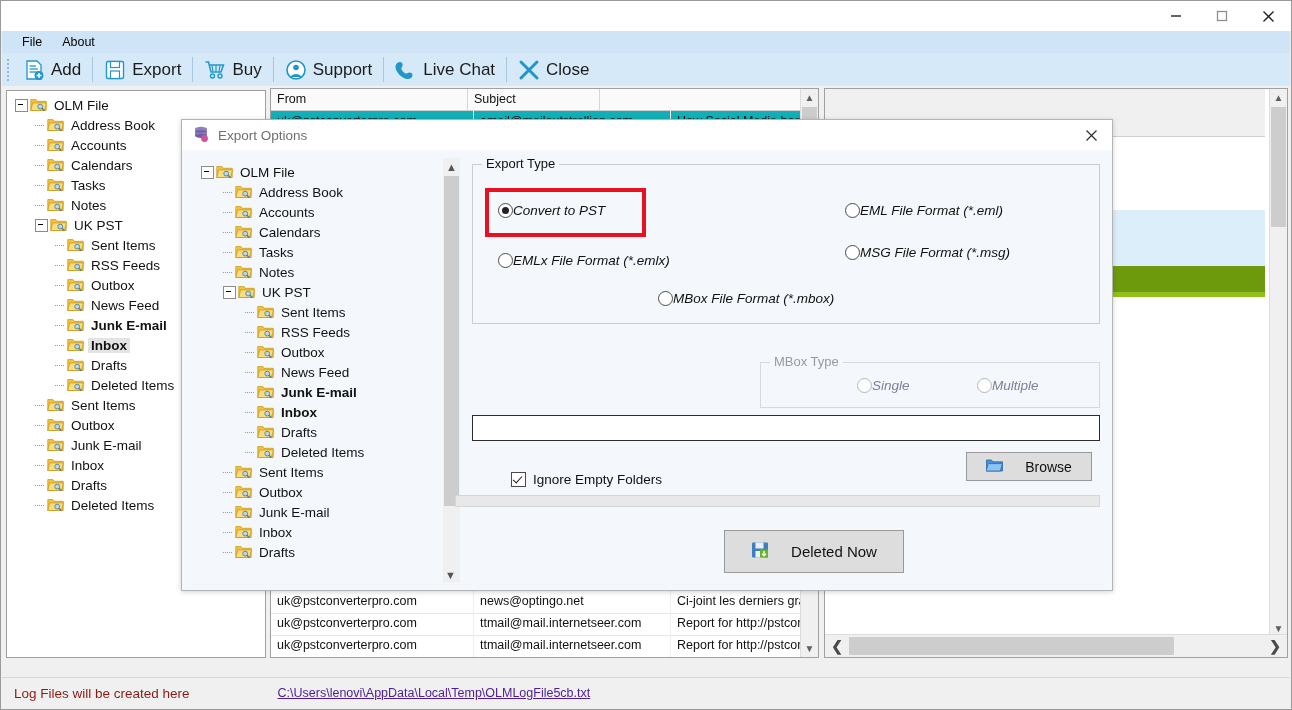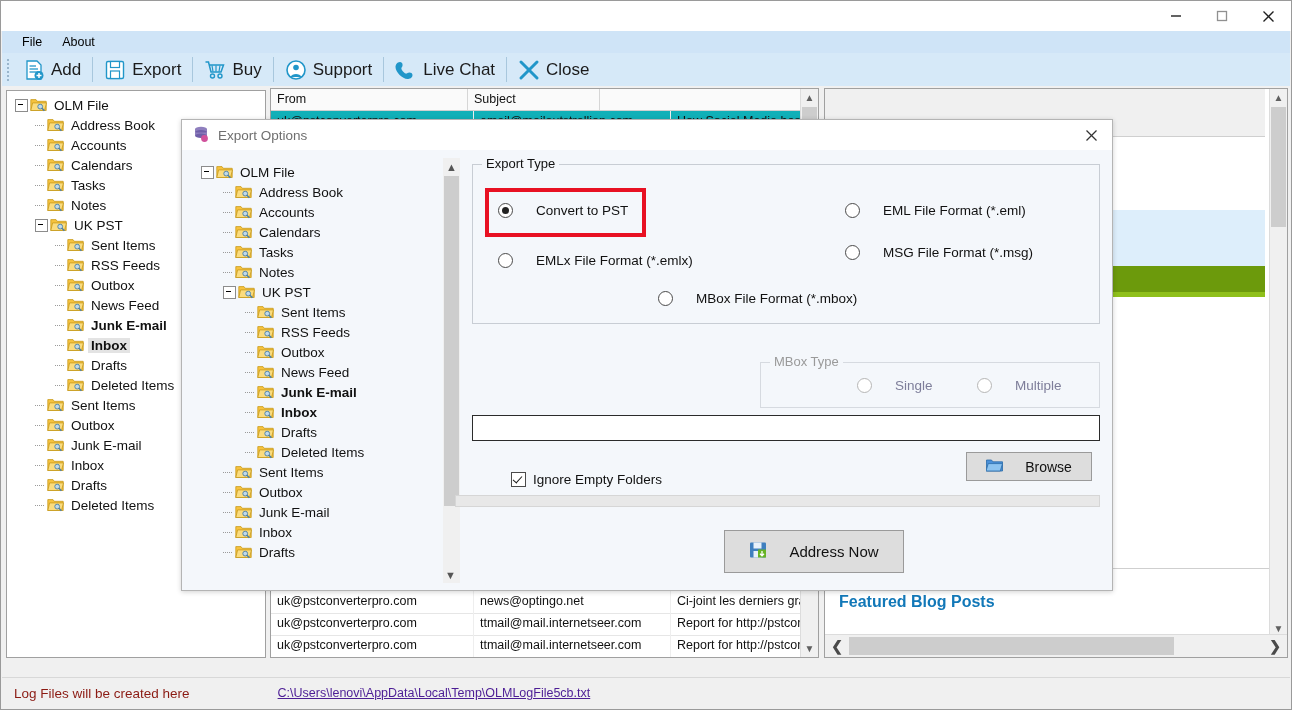--- a/index.html
+++ b/index.html
@@ -420,25 +420,26 @@
     color: #111;
   }
   #export-type-group {
     left: 290px; top: 14px;
     width: 628px; height: 160px;
   }
   .radio-row {
     position: absolute;
     display: flex;
     align-items: center;
-    gap: 23px;
+    gap: 0;
     font-size: 13.5px;
     color: #111;
     white-space: nowrap;
     cursor: default;
+    font-style: italic;
   }
   .radio {
     width: 13px; height: 13px;
     border: 1px solid #4a4a4a;
     border-radius: 50%;
     background: #fff;
     position: relative;
     flex: 0 0 auto;
   }
   .radio.checked::after {
@@ -907,23 +908,20 @@
           <div class="pv-blue"></div>
           <div class="pv-green"></div>
           <div class="pv-greenlight"></div>
           <div class="pv-para">Welcome to the first newsletter for 2011. I trust you</div>
           <div class="pv-para">We have lots to tell you in our newsletter this year; this</div>
           <div class="pv-para">The recession has not slowed us down, on the contrary -</div>
           <div class="pv-para" style="margin-top:2px">we've been working hard on an exciting new free tool and</div>
           <div class="pv-para" style="margin-top:2px">a brand new forum area. We've also got some exciting new</div>
           <div class="pv-para" style="margin-top:2px">articles and guides, designed to get the creative juices f</div>
         </div>
-      </div>
-      <div class="pv-featured-wrap">
-        <div class="pv-featured" style="bottom:14px">Featured Blog Posts</div>
       </div>
       <div class="vscroll" style="height:548px;">
         <div class="arrow">▲</div>
         <div class="thumb" style="top:18px;height:120px;"></div>
         <div class="arrow" style="position:absolute;bottom:0;width:17px;">▼</div>
       </div>
       <div class="hscroll">
         <div class="harrow">❮</div>
         <div class="htrack">
             <div class="hthumb"></div>
@@ -1233,17 +1231,17 @@
       <div class="btn" id="convert-now-button">
         <span>
           <svg width="18" height="18" viewBox="0 0 18 18">
             <rect x="1" y="1.5" width="16" height="15" rx="1" fill="#3f7fbf"></rect>
             <rect x="4.5" y="1.5" width="8" height="6" fill="#e8f1fa"></rect>
             <rect x="4.5" y="10" width="8" height="6.5" fill="#e8f1fa"></rect>
             <path d="M9 8.5 h8 v8 h-8 z" fill="#67b324"></path>
             <path d="M13 10 v4.5 M11 12.8 l2 2 l2 -2" stroke="#fff" stroke-width="1.3" fill="none"></path>
           </svg>
         </span>
-        <span>Address Now</span>
+        <span>Deleted Now</span>
       </div>
     </div>
   </div>
 </div>
 
 </body></html>

